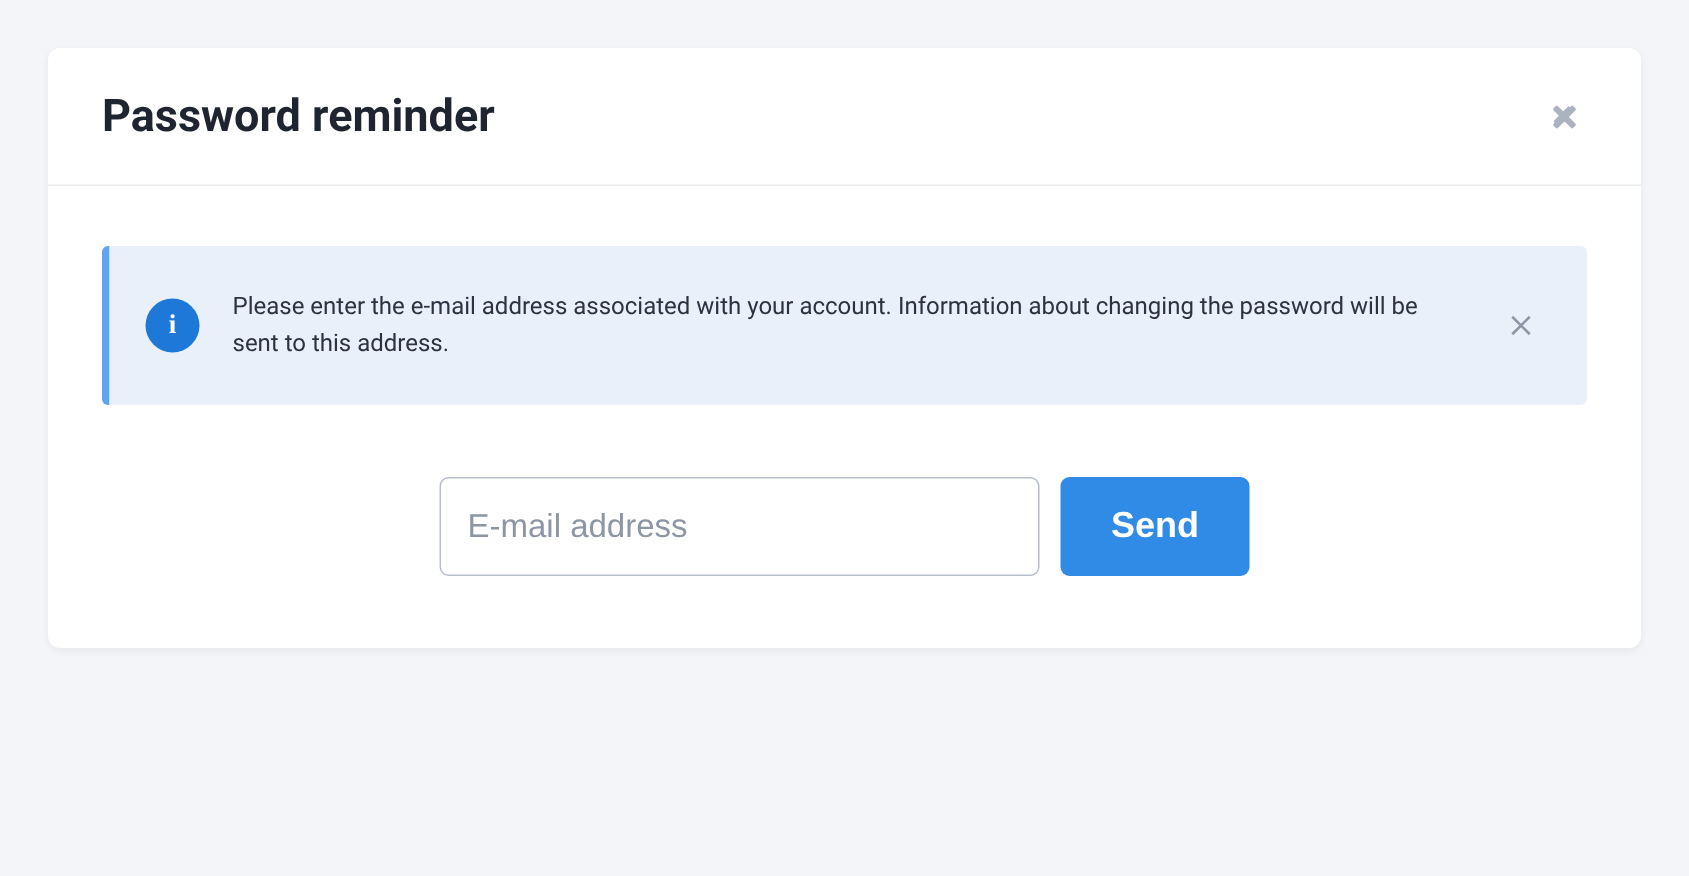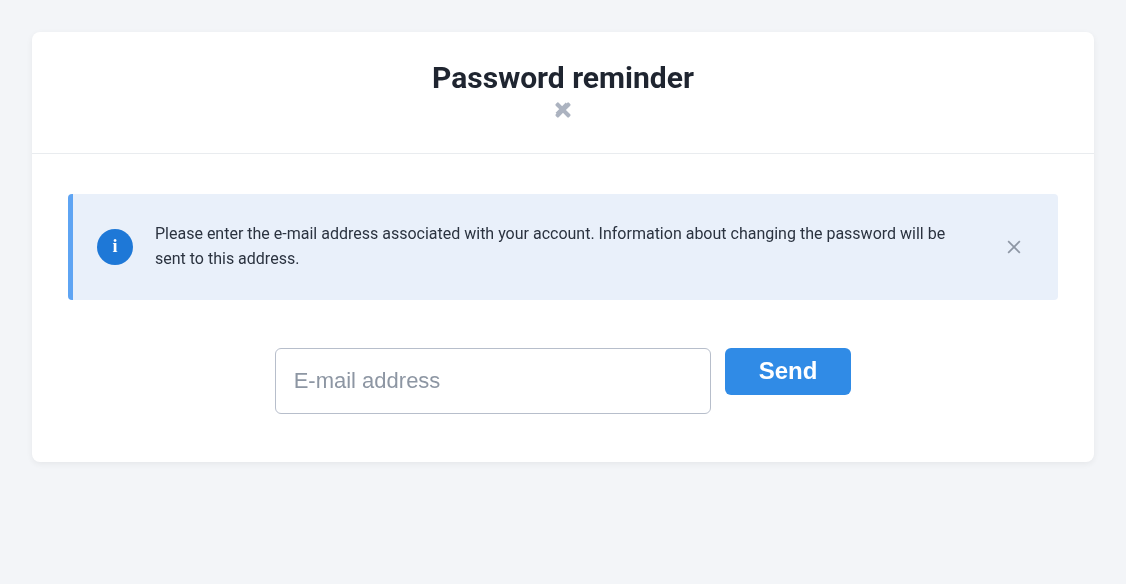--- a/index.html
+++ b/index.html
@@ -19,21 +19,20 @@
       border-radius: 8px;
       box-shadow: 0 2px 6px rgba(0,0,0,0.06);
       width: 100%;
     }
     .modal-header {
       display: flex;
       align-items: center;
       justify-content: space-between;
       padding: 28px 36px;
       border-bottom: 1px solid #e9ecef;
-      flex-direction: column;
     }
     .modal-title {
       font-size: 30px;
       font-weight: 700;
       color: #1f2530;
     }
     .modal-close {
       color: #acb3c0;
       cursor: pointer;
       padding: 4px;
@@ -90,34 +89,34 @@
       stroke-width: 2;
       fill: none;
     }
     .form-row {
       display: flex;
       justify-content: center;
       align-items: stretch;
       gap: 14px;
     }
     .email-input {
-      width: 436px;
+      width: 400px;
       height: 66px;
       border: 1px solid #b7becb;
       border-radius: 6px;
       padding: 0 18px;
       font-size: 22px;
       color: #2b3340;
       outline: none;
     }
     .email-input::placeholder {
       color: #8d96a3;
     }
     .send-btn {
-      height: 47px;
+      height: 66px;
       padding: 0 34px;
       background: #308be6;
       color: #ffffff;
       border: none;
       border-radius: 6px;
       font-size: 24px;
       font-weight: 700;
       cursor: pointer;
     }
   </style>

